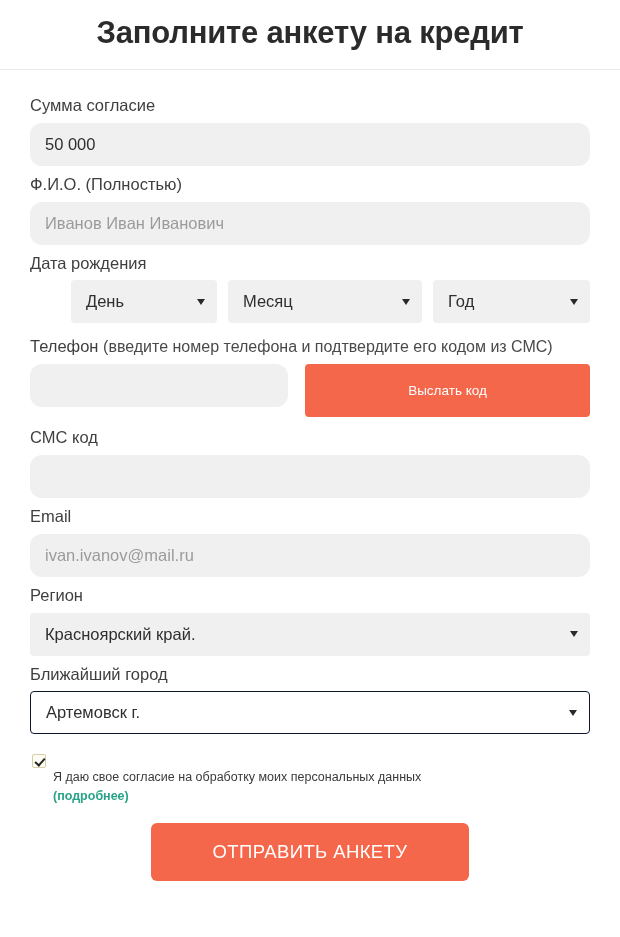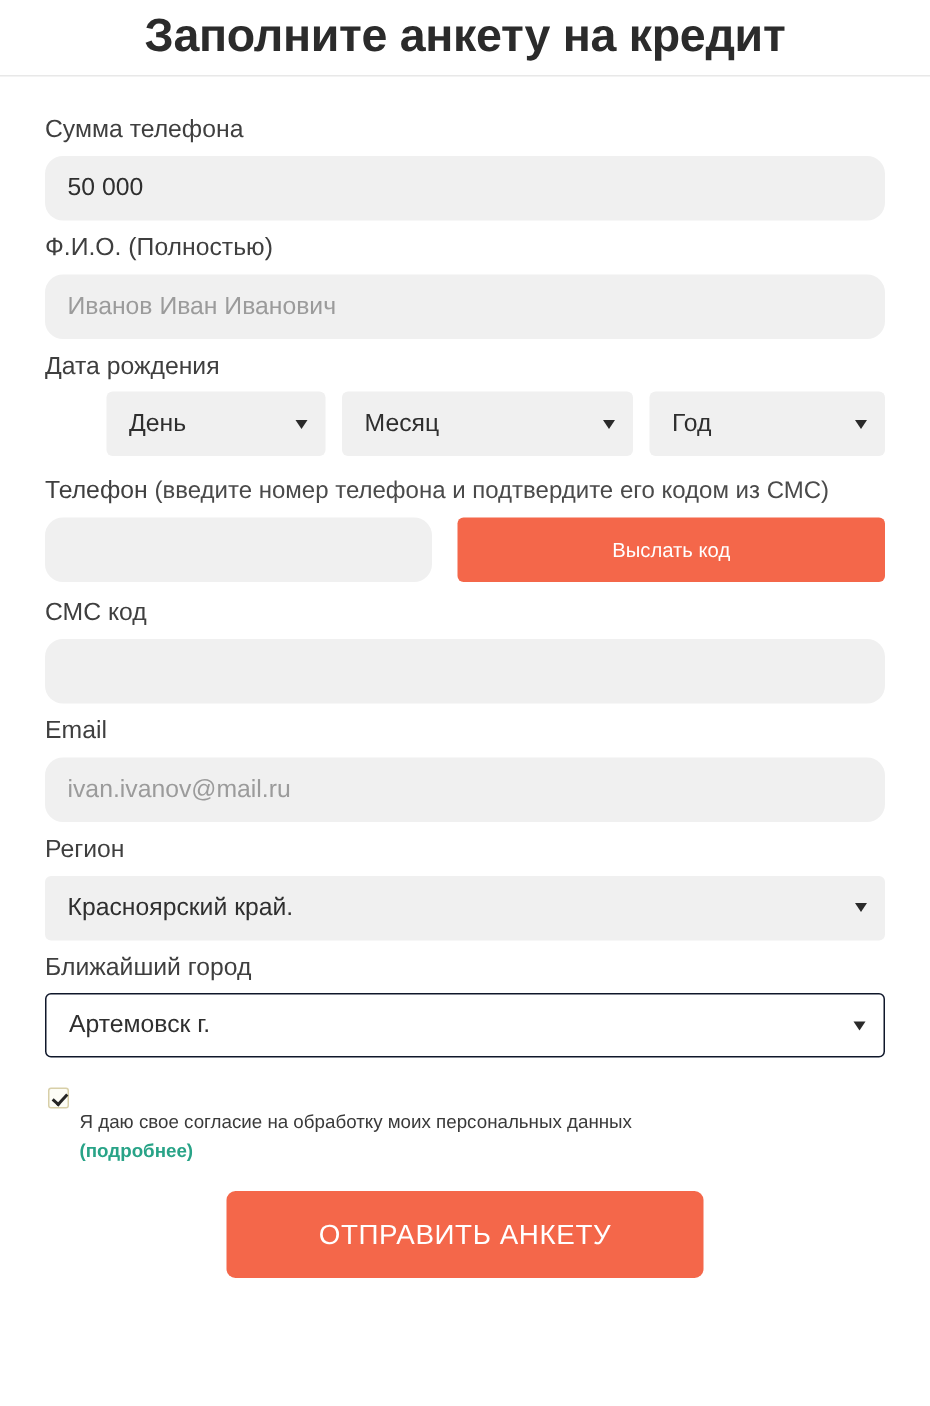--- a/index.html
+++ b/index.html
@@ -18,21 +18,21 @@
 
   .page {
     position: relative;
     width: 620px;
     height: 937px;
     box-sizing: border-box;
   }
 
   
   .header {
-    height: 51px;
+    height: 70px;
     display: flex;
     align-items: center;
     justify-content: center;
     border-bottom: 1px solid #e8e8e8;
     box-sizing: border-box;
   }
   .header-title {
     font-size: 31px;
     font-weight: bold;
     color: #2b2b2b;
@@ -137,21 +137,21 @@
   .phone-row {
     display: flex;
     gap: 17px;
   }
   .phone-row .phone-input {
     width: 258px;
     flex: 0 0 258px;
   }
   .btn-send-code {
     flex: 1 1 auto;
-    height: 43px;
+    height: 53px;
     background: #f4674a;
     border: none;
     border-radius: 4px;
     color: #ffffff;
     font-family: "Liberation Sans", "DejaVu Sans", sans-serif;
     font-size: 13.5px;
     cursor: pointer;
     display: flex;
     align-items: center;
     justify-content: center;
@@ -232,21 +232,21 @@
 
 <div class="page">
 
   <div class="header">
     <h1 class="header-title">Заполните анкету на кредит</h1>
   </div>
 
   <form class="form-body">
 
     <div class="field-group">
-      <label class="field-label">Сумма телефона</label>
+      <label class="field-label">Сумма согласие</label>
       <input class="text-input" type="text" value="50 000" style="">
     </div>
 
     <div class="field-group">
       <label class="field-label">Ф.И.О. (Полностью)</label>
       <input class="text-input" type="text" placeholder="Иванов Иван Иванович" style="">
     </div>
 
     <div class="field-group gap-md">
       <label class="field-label">Дата рождения</label>

